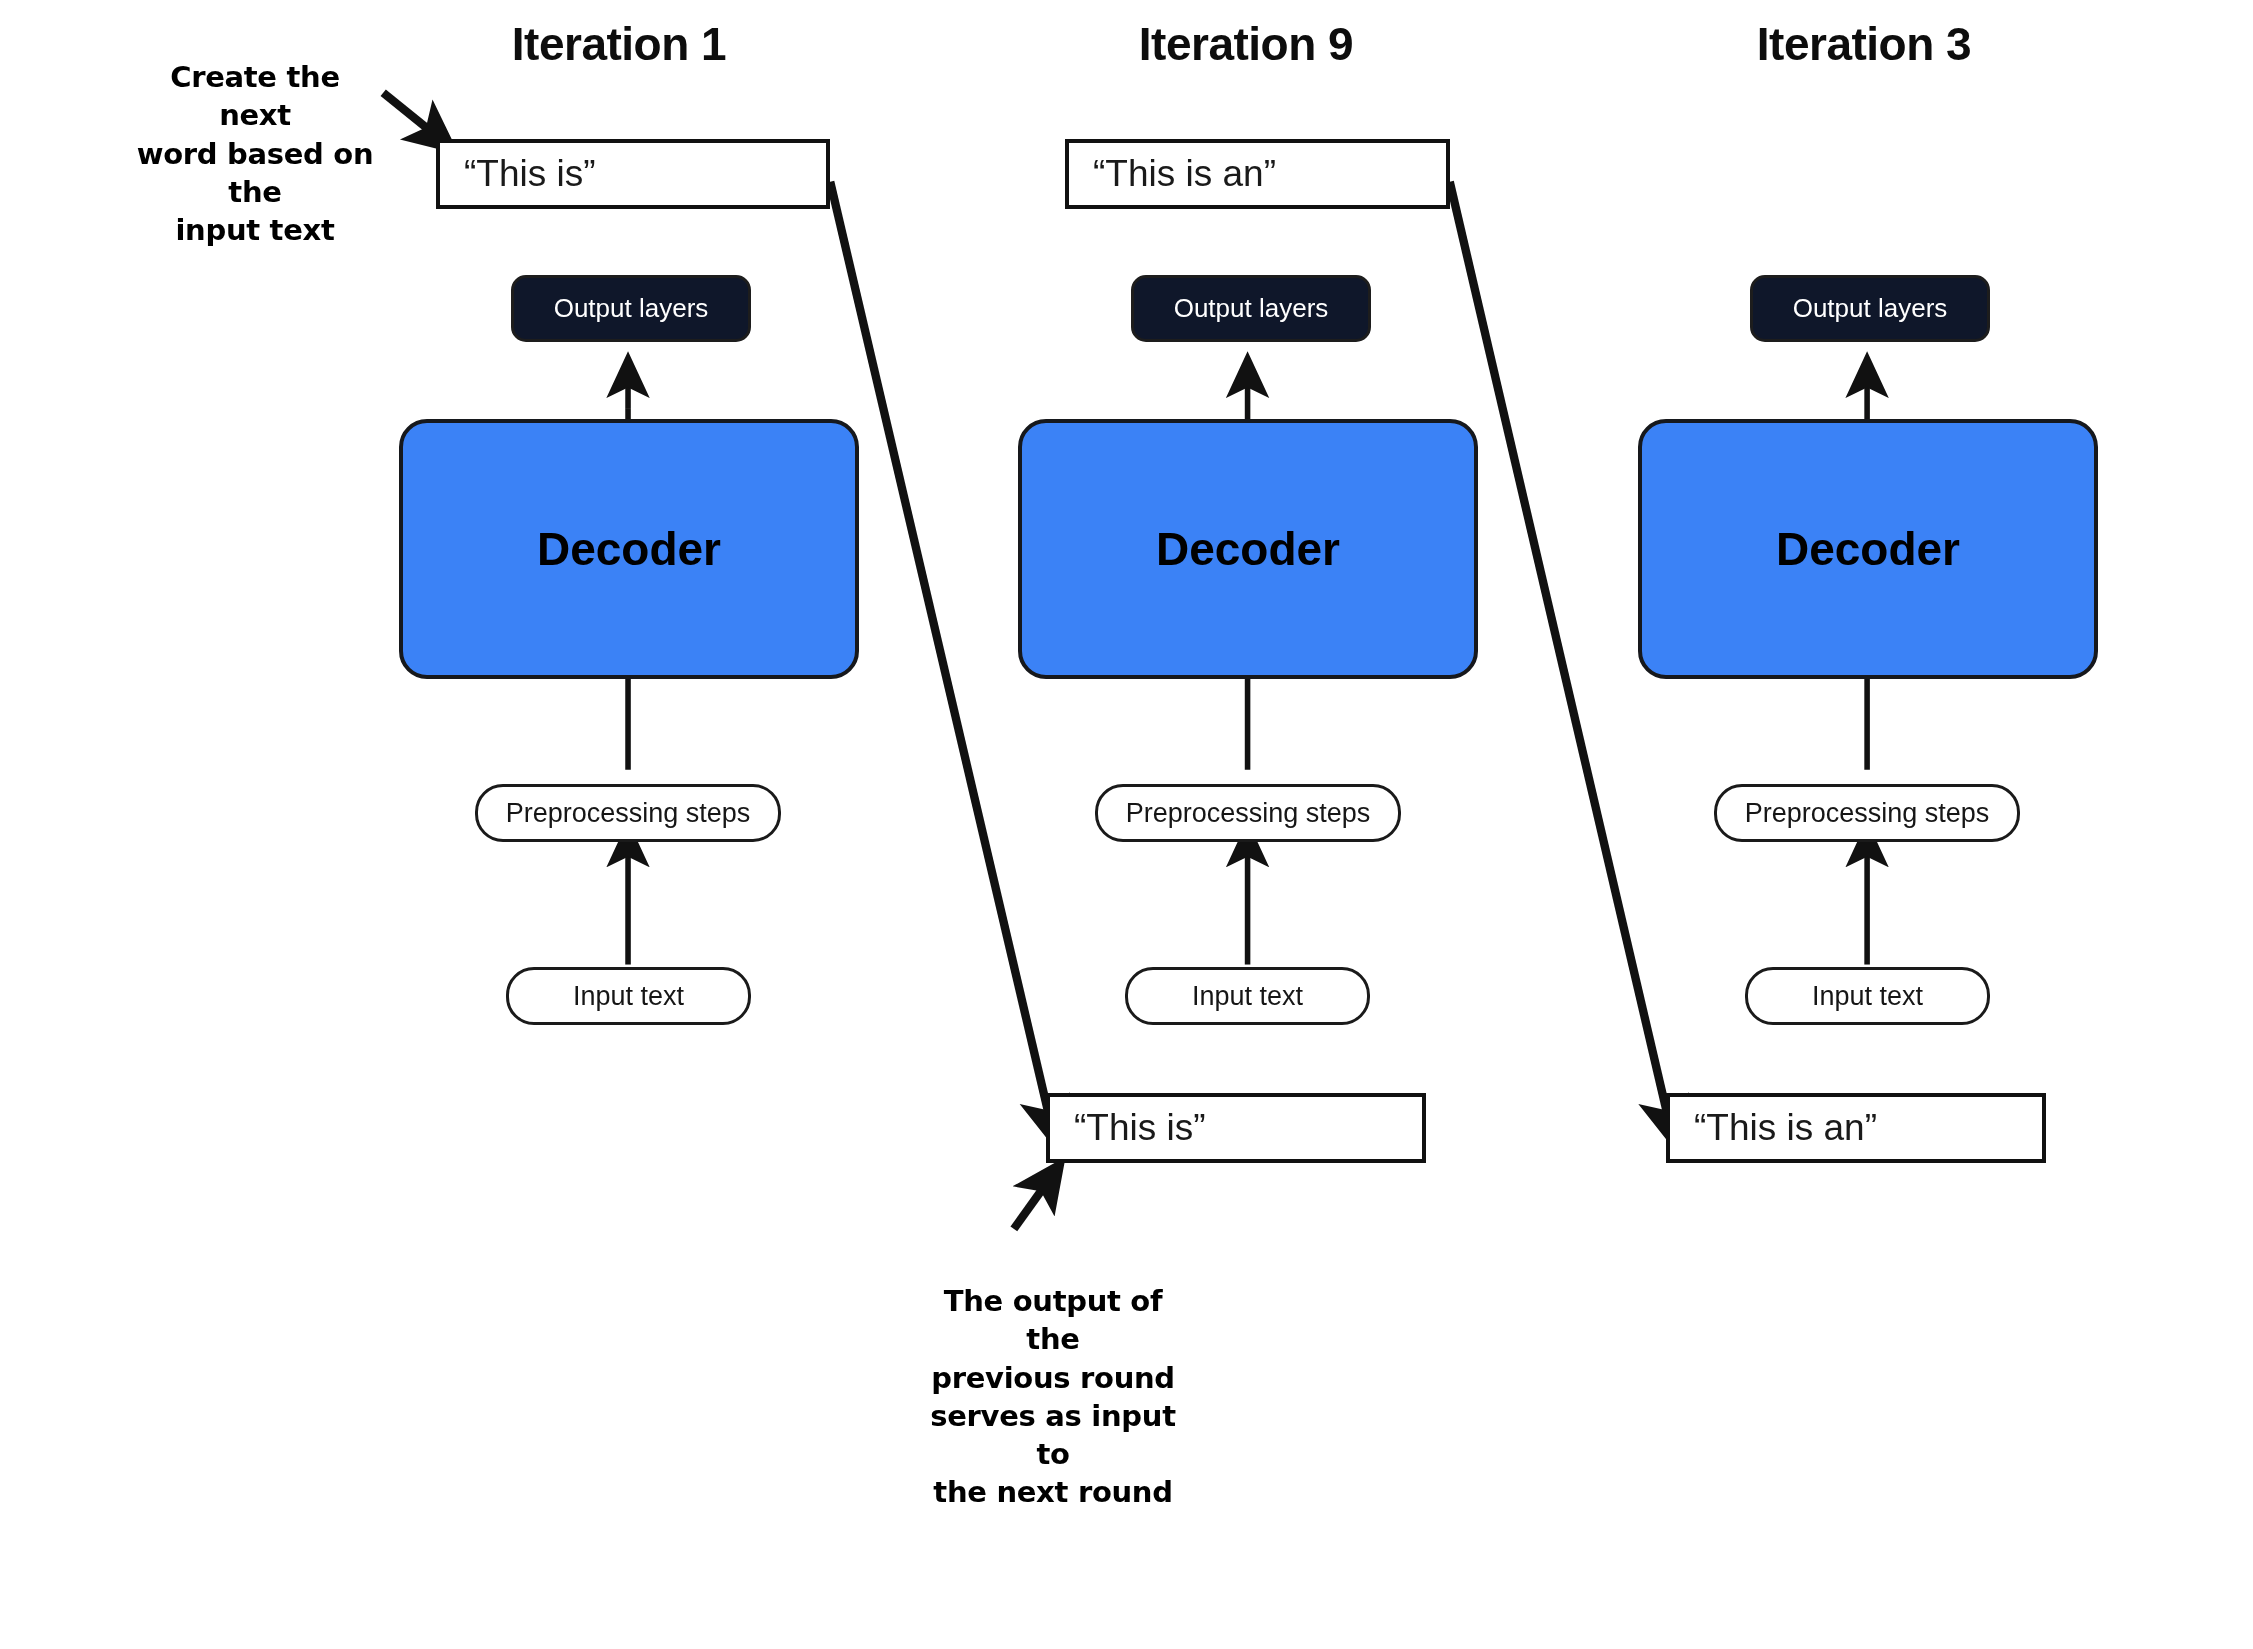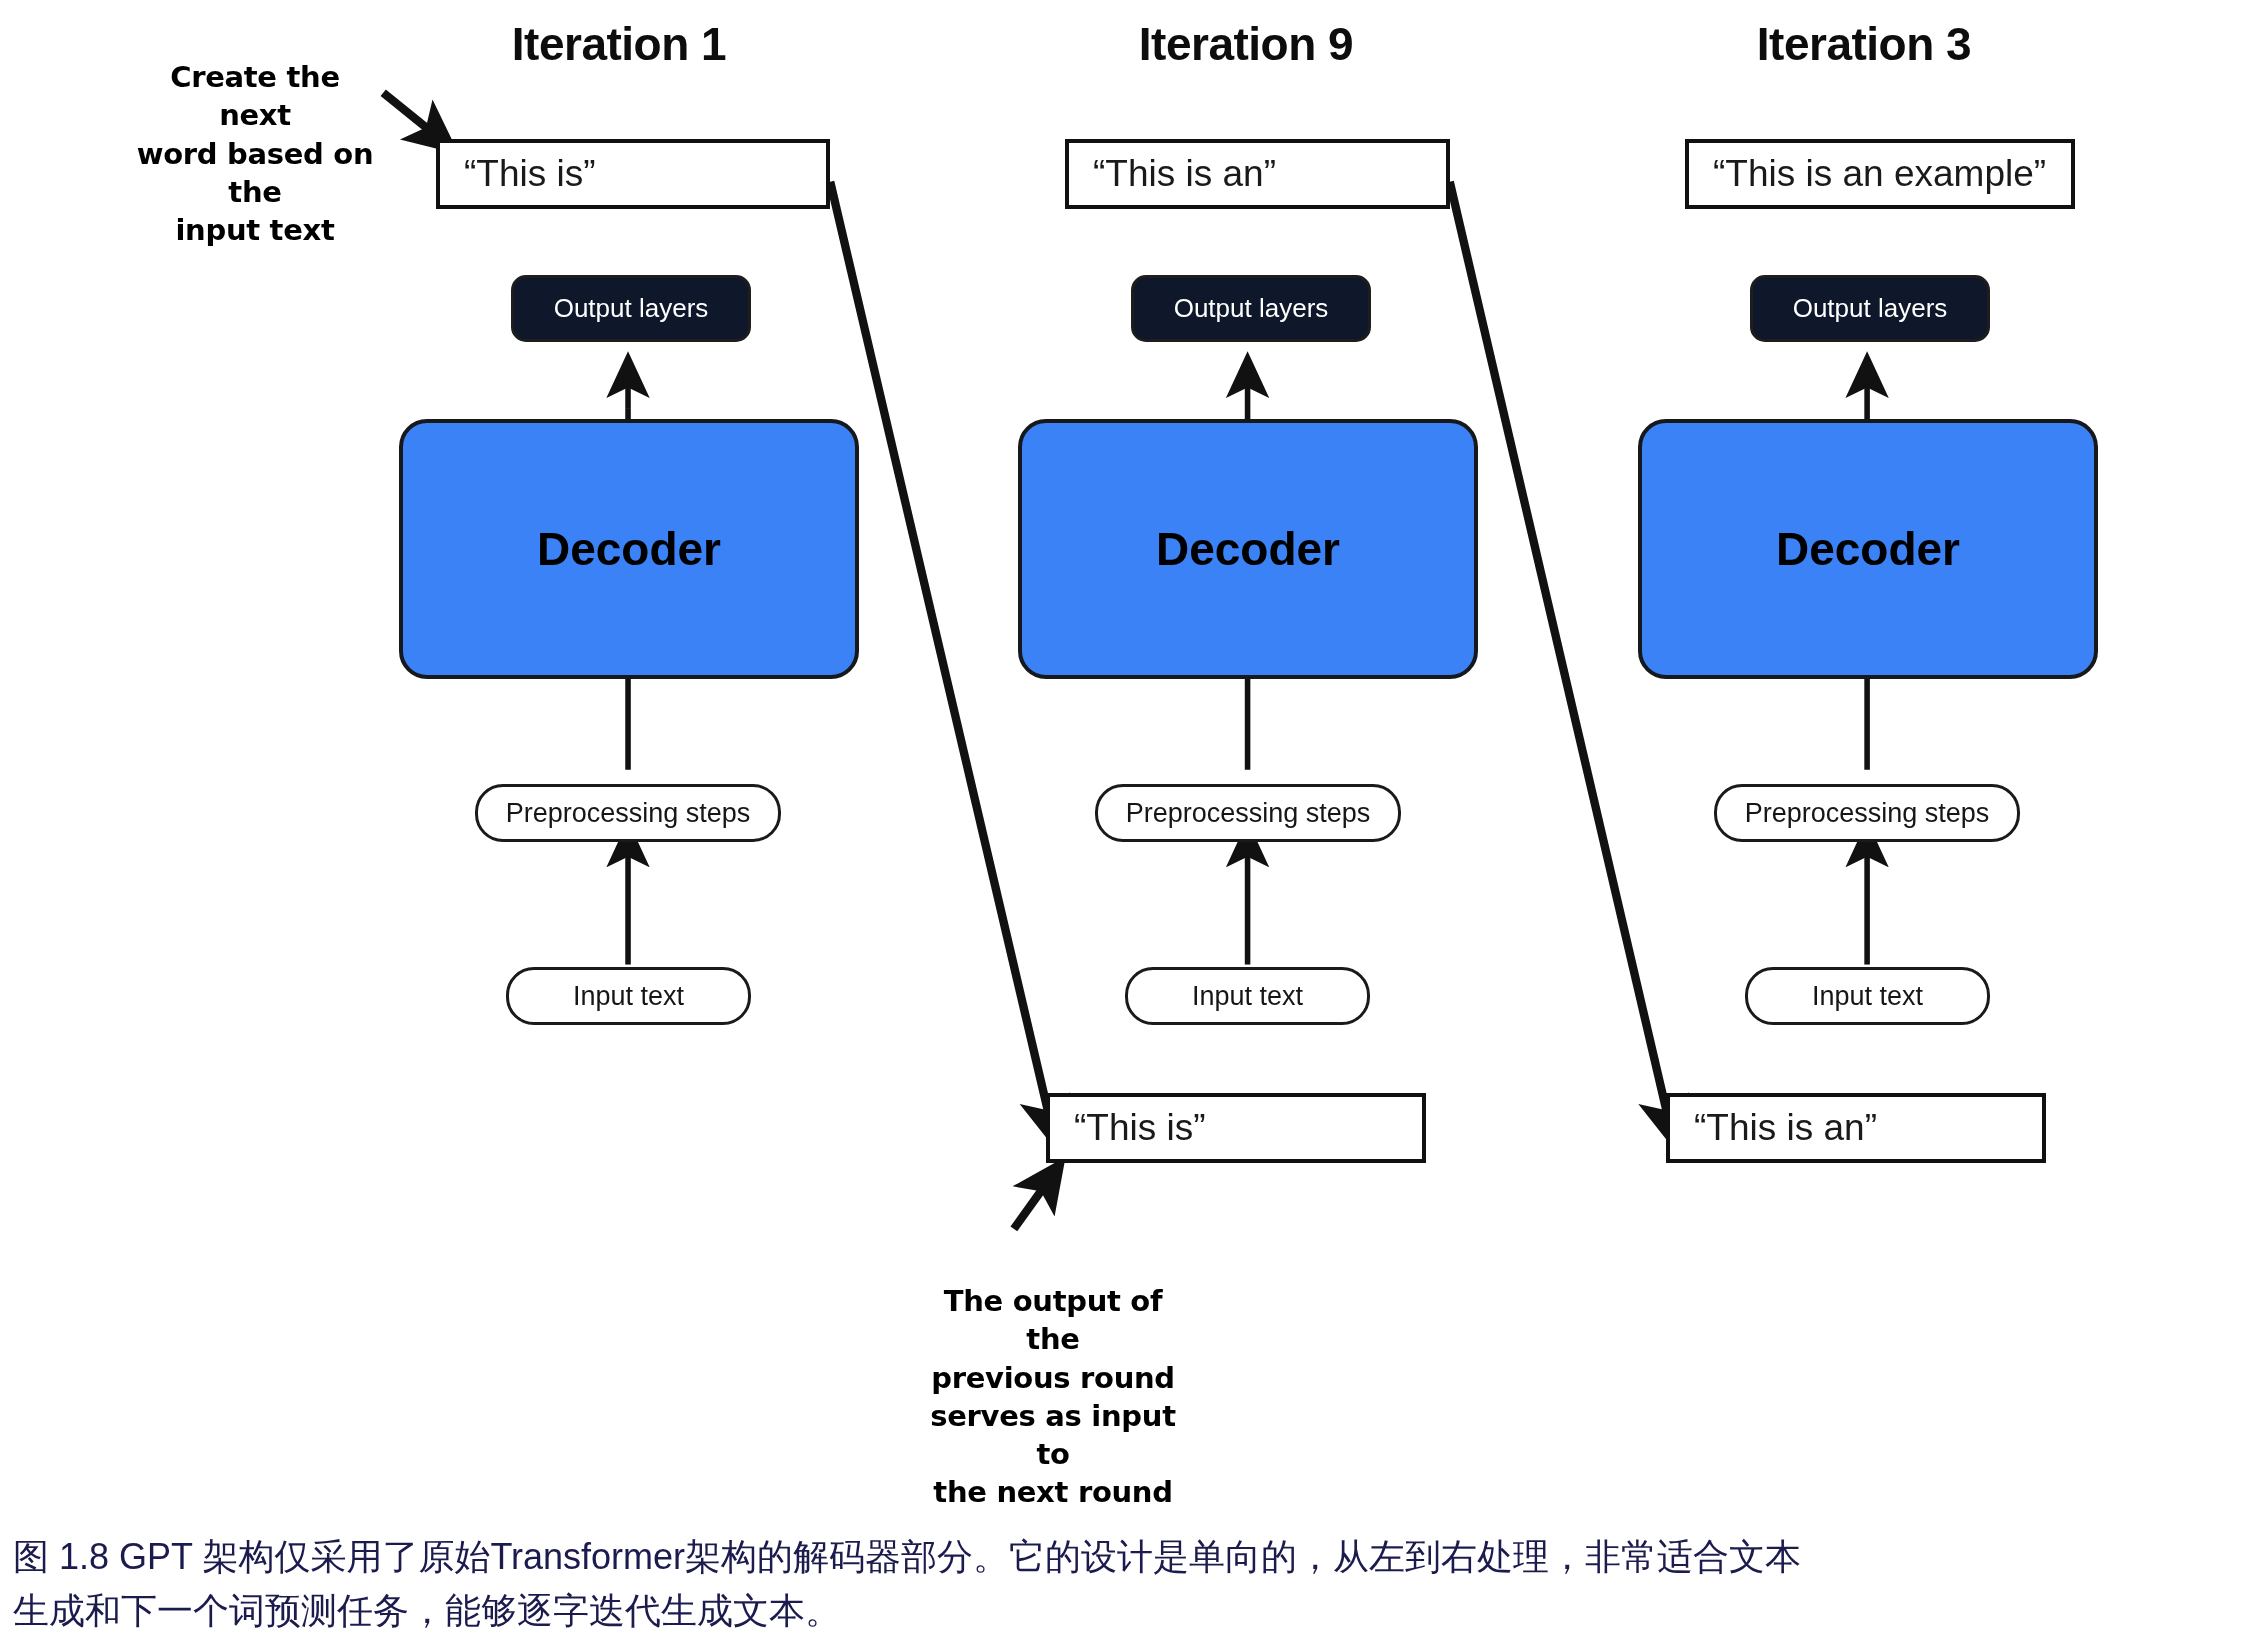--- a/index.html
+++ b/index.html
@@ -186,31 +186,26 @@
   <div class="decoder" style="left:1018px;top:419px;width:460px;height:260px;">Decoder</div>
 
   <div class="pill" style="left:1095px;top:784px;width:306px;height:58px;">Preprocessing steps</div>
 
   <div class="pill" style="left:1125px;top:967px;width:245px;height:58px;">Input text</div>
 
   <div class="text-box" style="left:1046px;top:1093px;width:380px;height:70px;">“This is”</div>
 
   <div class="iter-title" style="left:1864px;top:16.7px;">Iteration 3</div>
 
-  <div class="text-box" style="left:1685px;top:139px;width:390px;height:70px;">“This is an example”</div>
 
   <div class="output-layers" style="left:1750px;top:275px;width:240px;height:67px;">Output layers</div>
 
   <div class="decoder" style="left:1638px;top:419px;width:460px;height:260px;">Decoder</div>
 
   <div class="pill" style="left:1714px;top:784px;width:306px;height:58px;">Preprocessing steps</div>
 
   <div class="pill" style="left:1745px;top:967px;width:245px;height:58px;">Input text</div>
 
   <div class="text-box" style="left:1666px;top:1093px;width:380px;height:70px;">“This is an”</div>
 
-  <div class="caption">
-    <div>图 1.8  GPT 架构仅采用了原始Transformer架构的解码器部分。它的设计是单向的，从左到右处理，非常适合文本</div>
-    <div>生成和下一个词预测任务，能够逐字迭代生成文本。</div>
-  </div>
 
 </div>
 
 
 </body></html>

